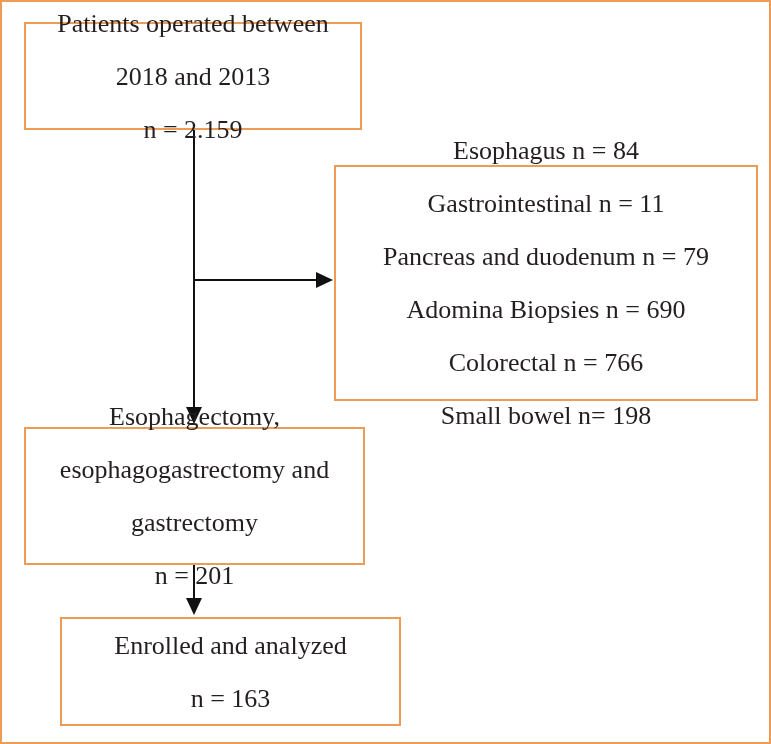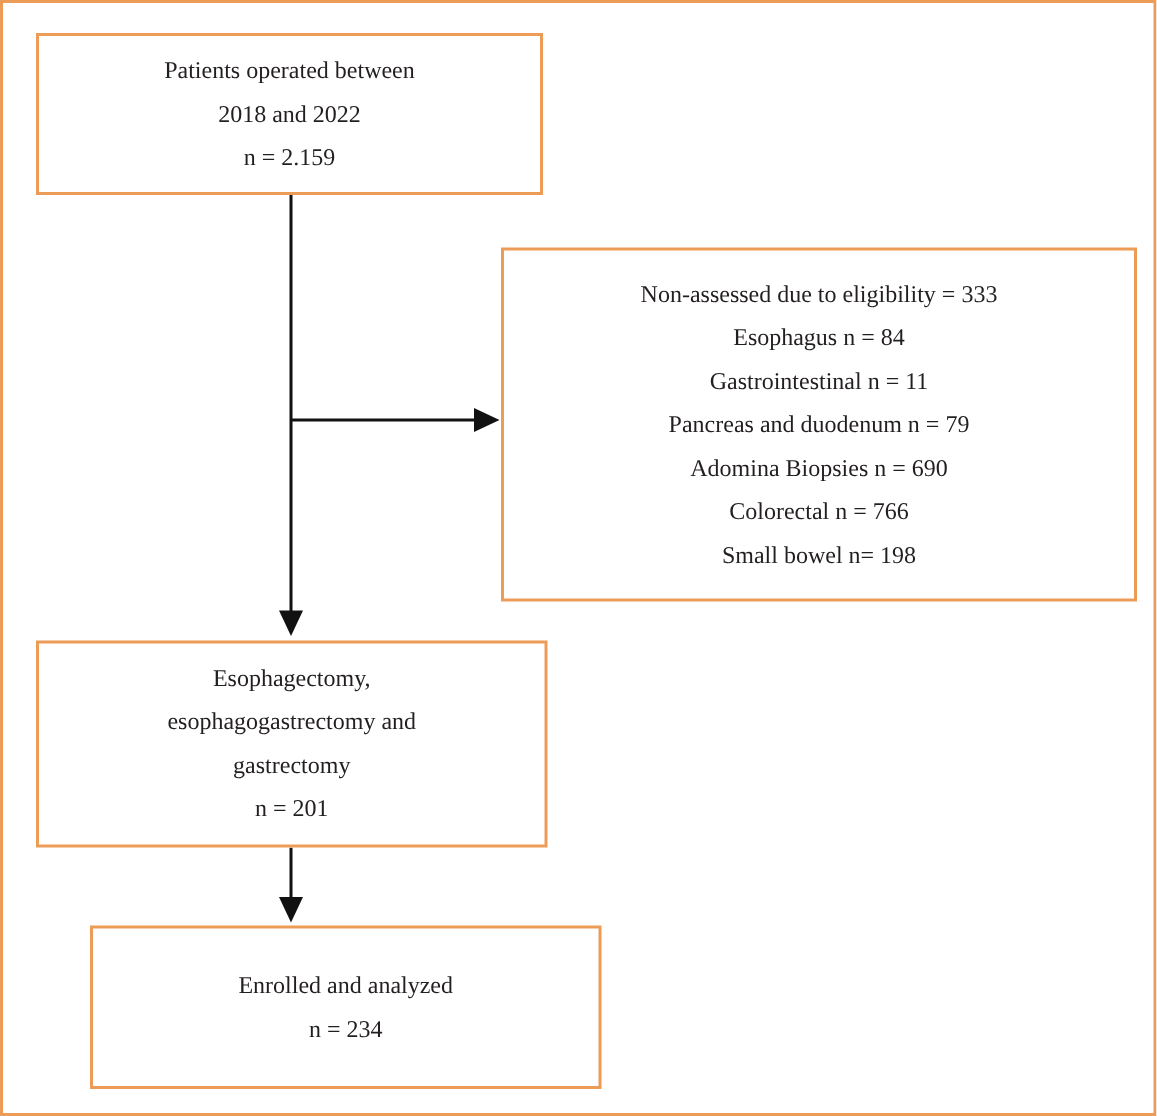--- a/index.html
+++ b/index.html
@@ -33,23 +33,24 @@
   .node {
     position: absolute;
     background: var(--background);
     border: 2px solid var(--border);
     color: var(--text);
     display: flex;
     flex-direction: column;
     justify-content: center;
     align-items: center;
     text-align: center;
-    font-size: 16px;
+    font-size: 26px;
     line-height: 29px;
     z-index: 2;
+    gap: 24px;
   }
   .node span { display: block; white-space: nowrap; }
   .node-top    { left: 22px;  top: 20px;  width: 338px; height: 108px; }
   .node-side   { left: 332px; top: 163px; width: 424px; height: 236px; }
   .node-middle { left: 22px;  top: 425px; width: 341px; height: 138px; }
   .node-bottom { left: 22px;  top: 615px; width: 341px; height: 109px; margin-left: 36px; }
 </style>
 </head>
 <body>
 
@@ -62,39 +63,38 @@
 
     <line x1="192" y1="278" x2="316" y2="278" stroke="var(--arrow)" stroke-width="2"></line>
     <polygon points="314,270 314,286 331,278" fill="var(--arrow)"></polygon>
 
     <line x1="192" y1="563" x2="192" y2="598" stroke="var(--arrow)" stroke-width="2"></line>
     <polygon points="184,596 200,596 192,613" fill="var(--arrow)"></polygon>
   </svg>
 
   <div class="node node-top">
     <span>Patients operated between</span>
-    <span>2018 and 2022</span>
+    <span>2018 and 2013</span>
     <span>n = 2.159</span>
   </div>
 
   <div class="node node-side">
-    <span>Non-assessed due to eligibility = 333</span>
     <span>Esophagus n = 84</span>
     <span>Gastrointestinal n = 11</span>
     <span>Pancreas and duodenum n = 79</span>
     <span>Adomina Biopsies n = 690</span>
     <span>Colorectal n = 766</span>
     <span>Small bowel n= 198</span>
   </div>
 
   <div class="node node-middle">
     <span>Esophagectomy,</span>
     <span>esophagogastrectomy and</span>
     <span>gastrectomy</span>
     <span>n = 201</span>
   </div>
 
   <div class="node node-bottom">
     <span>Enrolled and analyzed</span>
-    <span>n = 234</span>
+    <span>n = 163</span>
   </div>
 
 </div>
 
 </body></html>

